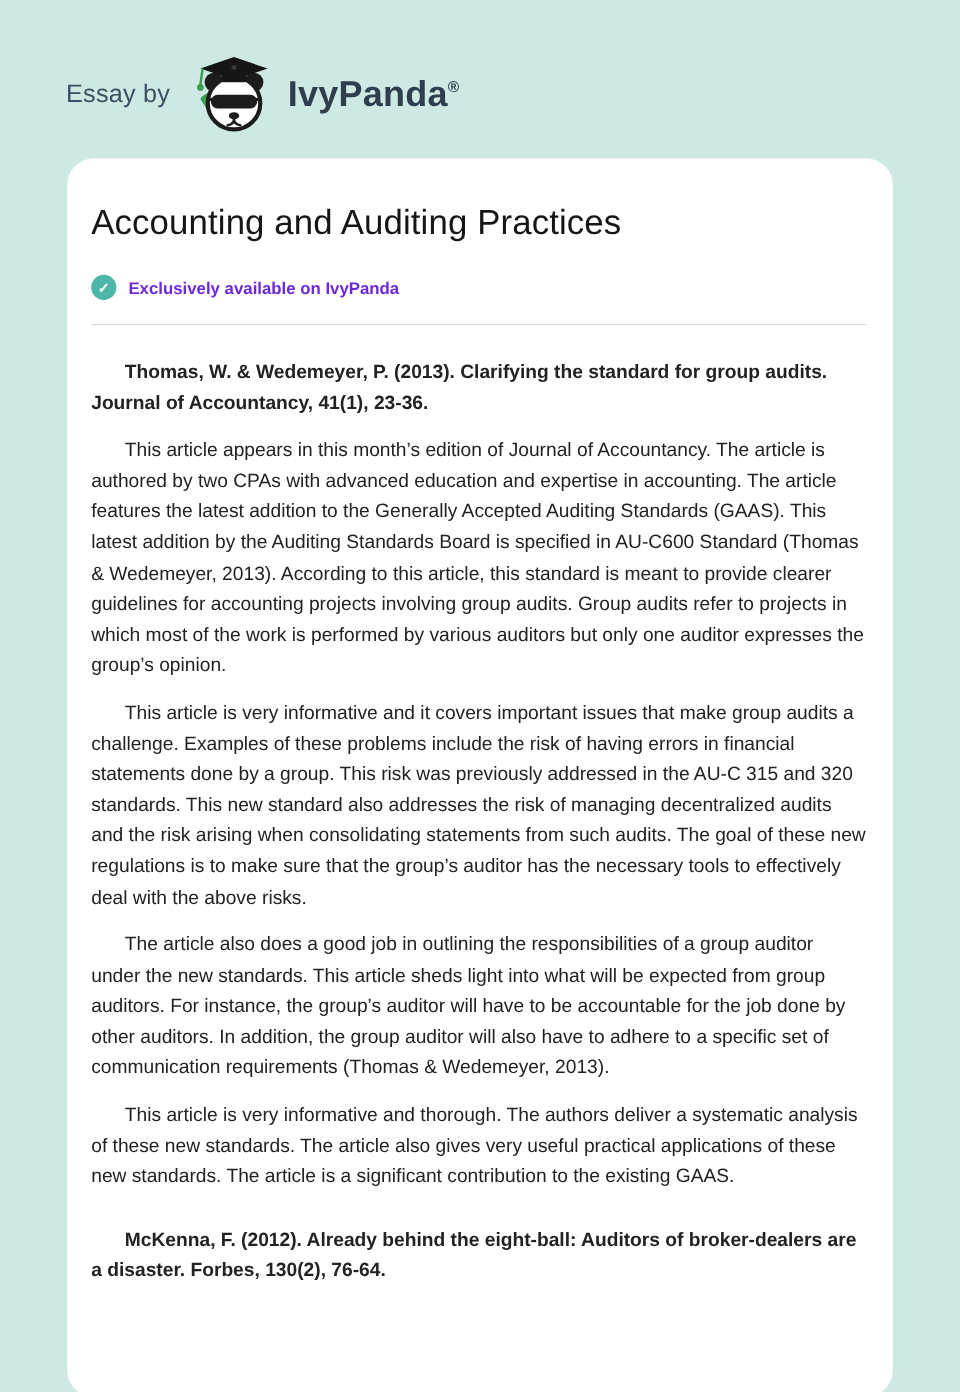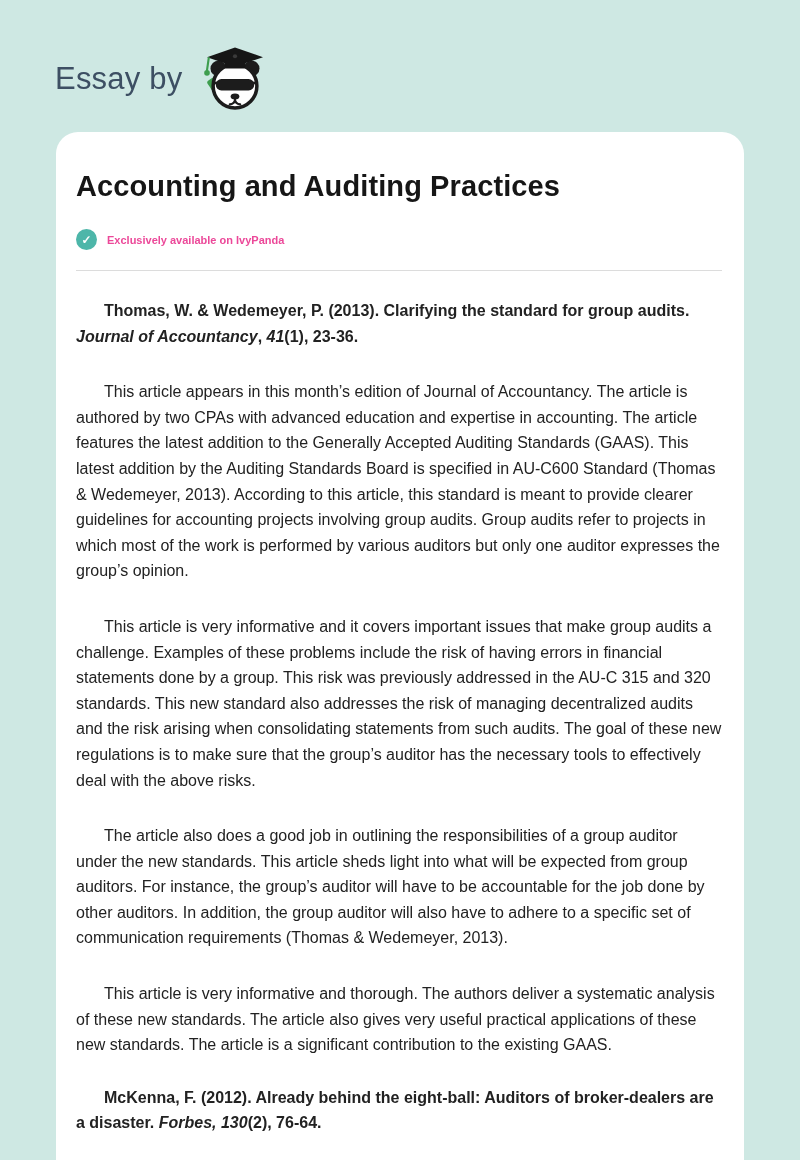--- a/index.html
+++ b/index.html
@@ -20,21 +20,21 @@
     font-family:"Liberation Sans", sans-serif;
     -webkit-font-smoothing:antialiased;
   }
   .header{
     display:flex;
     align-items:center;
     padding:40px 0 0 55px;
     height:118px;
   }
   .essay-by{
-    font-size:31px;
+    font-size:21px;
     color:var(--header-text);
     font-weight:400;
     letter-spacing:.2px;
   }
   .logo{
     width:70px;
     height:70px;
     margin:0 10px 0 18px;
     display:inline-block;
   }
@@ -50,21 +50,21 @@
     vertical-align:super;
   }
   .card{
     background:var(--card-bg);
     border-radius:22px;
     margin:14px 56px 38px 56px;
     padding:38px 22px 92px 20px;
   }
   .title{
     font-size:29px;
-    font-weight:700;
+    font-weight:400;
     color:var(--title-color);
     letter-spacing:.1px;
   }
   .badge-row{
     display:flex;
     align-items:center;
     gap:10px;
     margin-top:26px;
   }
   .check-circle{
@@ -74,42 +74,42 @@
     background:var(--accent-teal);
     color:#ffffff;
     font-size:12px;
     font-weight:700;
     display:flex;
     align-items:center;
     justify-content:center;
     flex:0 0 auto;
   }
   .badge-label{
-    font-size:11px;
+    font-size:14px;
     font-weight:700;
-    color:#ec4899;
+    color:#6d28d9;
   }
   .divider{
     border:none;
     border-top:1px solid var(--divider);
     margin-top:20px;
   }
   .content p.para{
     font-size:16px;
     line-height:25.6px;
     color:var(--body-color);
     text-indent:28px;
-    margin-top:30px;
+    margin-top:14px;
     text-align:left;
   }
   .content p.para.citation{
     margin-top:27px;
   }
   .content p.para span.b{font-weight:700;}
-  .content p.para span.i{font-style:italic;}
+  .content p.para span.i{}
 </style>
 </head>
 <body>
 
 <div class="header">
   <span class="essay-by">Essay by</span>
   <span class="logo">
     <svg viewBox="0 0 80 80" width="70" height="70" aria-hidden="true">
 
       <g transform="rotate(-35 16 42)">
@@ -130,20 +130,21 @@
       <path d="M40 63 q0 5 -6 6 M40 63 q0 5 6 6" stroke="#1c1c1c" stroke-width="2.4" fill="none" stroke-linecap="round"></path>
 
       <polygon points="40,4 72,15 40,26 8,15" fill="#161616"></polygon>
       <rect x="28" y="20" width="24" height="8" rx="2" fill="#161616"></rect>
       <circle cx="40" cy="14" r="2.4" fill="#3a3a3a"></circle>
 
       <path d="M10 16 L8 30" stroke="#3e9e4f" stroke-width="2.4" stroke-linecap="round"></path>
       <circle cx="8" cy="33" r="3.2" fill="#3e9e4f"></circle>
     </svg>
   </span>
+  <span class="brand"><span>IvyPanda</span><sup>®</sup></span>
 </div>
 
 <div class="card">
   <h1 class="title">Accounting and Auditing Practices</h1>
 
   <div class="badge-row">
     <span class="check-circle">✓</span>
     <span class="badge-label">Exclusively available on IvyPanda</span>
   </div>
 

